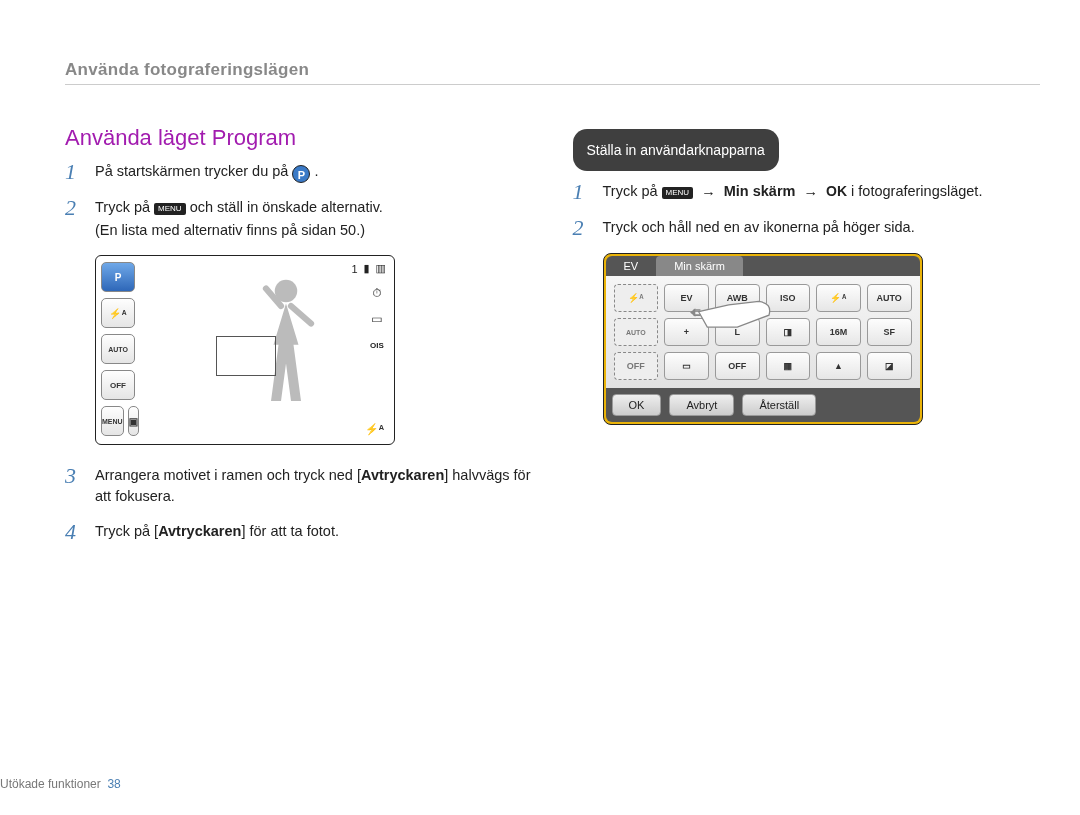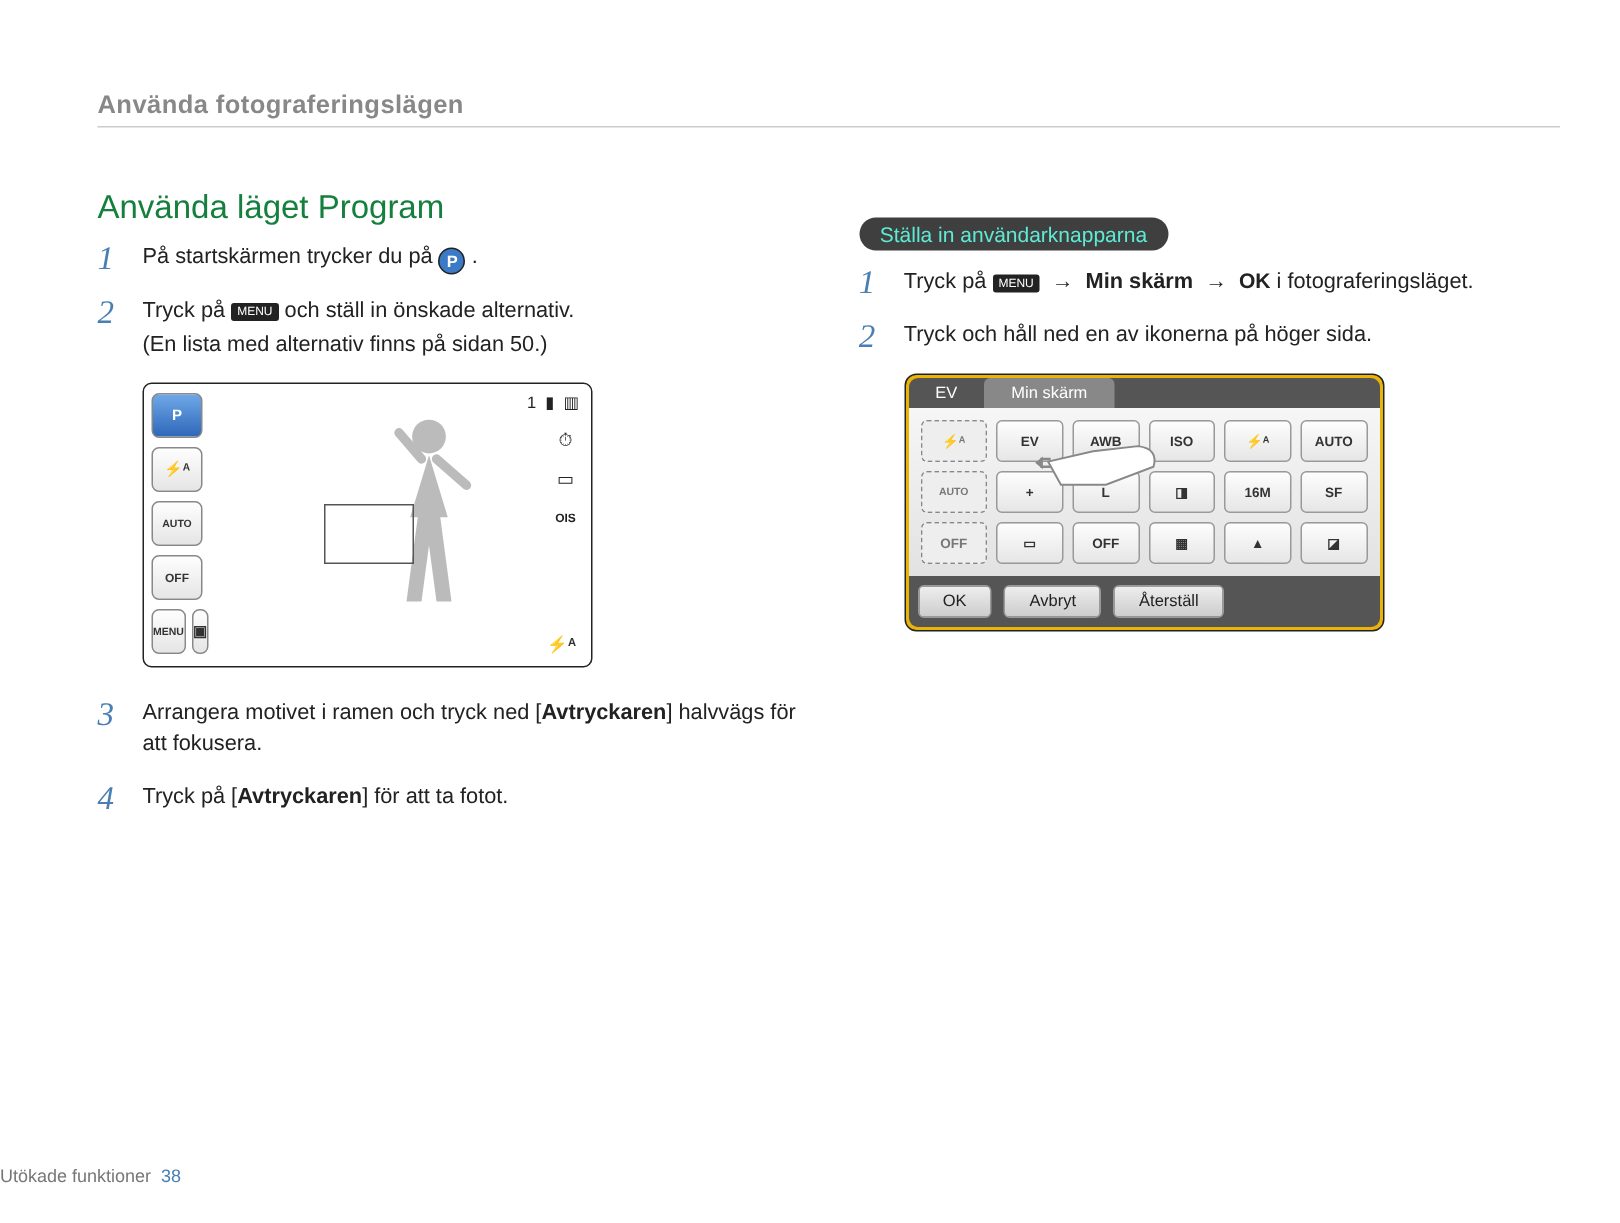--- a/index.html
+++ b/index.html
@@ -25,21 +25,21 @@
   .columns {
     display: flex;
     gap: 40px;
   }
   .col {
     flex: 1;
     min-width: 0;
   }
   h1.page-title {
     font-size: 22px;
-    color: #15803d;
+    color: #a21caf;
     font-weight: normal;
     margin: 0 0 10px 0;
   }
   .intro {
     font-size: 14px;
     line-height: 1.35;
     margin: 0 0 18px 0;
   }
   .step {
     display: flex;
@@ -158,25 +158,25 @@
   .cam-bottom-ic {
     position:absolute;
     right:10px; bottom:8px;
     font-size:11px;font-weight:bold;color:#333;
   }
 
   
   .pill {
     display:inline-block;
     background:#3f3f3f;
-    color:#5eead4;
+    color:#ffffff;
     font-size:14px;
-    padding:3px 14px;
+    padding:13px 14px;
     border-radius:14px;
-    margin: 20px 0 10px 0;
+    margin: 4px 0 10px 0;
   }
 
   
   .grid-fig {
     width:320px;
     border:1px solid #222;
     border-radius:8px;
     margin-left:30px;
     background:#eab308;
     padding:2px;

